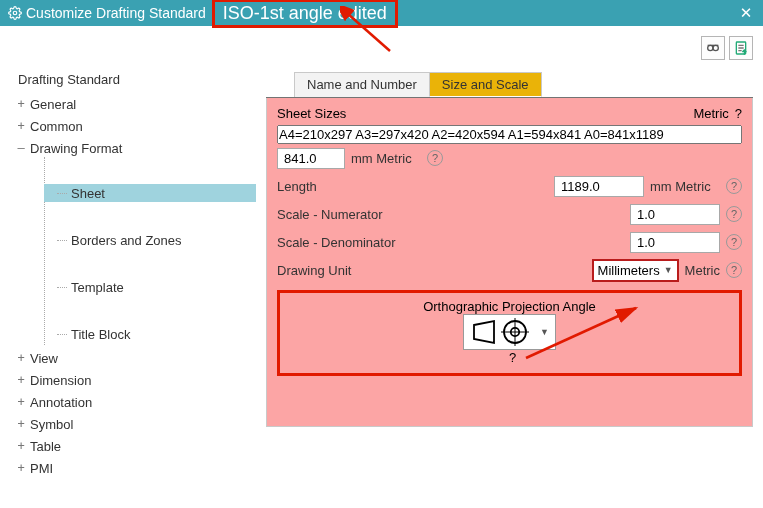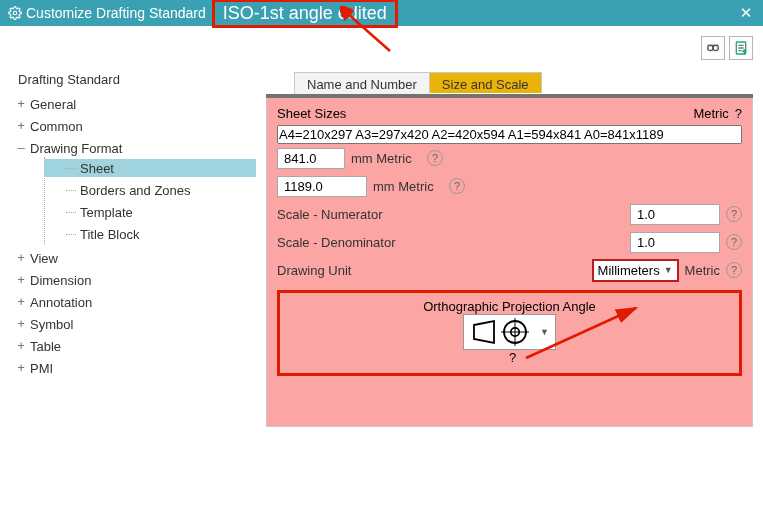--- a/index.html
+++ b/index.html
@@ -13,25 +13,25 @@
   .toolbar-right { position: absolute; right: 10px; top: 36px; display: flex; gap: 4px; }
   .toolbar-right .btn { display:flex; align-items:center; justify-content:center; width:24px; height:24px; border:1px solid #b5b5b5; background:#fdfdfd; cursor:pointer; }
   .left-panel { width: 256px; padding: 46px 0 0 14px; border-right: none; }
   .panel-title { color:#333; margin-bottom: 6px; padding-left: 4px; }
   .tree { list-style:none; font-size:13px; color:#333; }
   .tree li { padding: 2px 0 2px 0; position:relative; }
   .tree .row { display:flex; align-items:center; height:18px; cursor:default; }
   .tree .toggle { width:14px; text-align:center; color:#777; font-family:monospace; font-size:12px; }
   .tree .label { padding-left:2px; }
   .tree .sub { list-style:none; margin-left: 30px; border-left:1px dotted #aaa; }
-  .tree .sub li .row { padding-left:21px; margin-left:-1px; border-left:1px dotted transparent; }
+  .tree .sub li .row { padding-left:12px; margin-left:-1px; border-left:1px dotted transparent;margin-top:25px; }
   .tree .sub li .row .dot { width:10px; height:10px; border-bottom:1px dotted #aaa; margin-right:2px; margin-top:-8px; }
   .tree .sub li.selected .row { background:#9fd3de; }
   .right-panel { flex:1; padding: 46px 10px 0 10px; position:relative; }
-  .tabs { display:flex; border-bottom:4px solid #737373; height:26px;padding-left:28px; }
+  .tabs { display:flex; border-bottom:1px solid #737373; height:26px;padding-left:28px; }
   .tab { padding: 4px 12px 3px; border:1px solid #c9c9c9; border-bottom:none; background:#f3f3f3; margin-right:-1px; cursor:pointer; color:#333;}
   .tab.active { background:#eab308; border-bottom:1px solid #fff; position:relative; z-index:1; }
   .pane { border:1px solid #c9c9c9; border-top:none; padding:8px 10px 50px 10px; background:#fca5a5; }
   .field-row { display:flex; align-items:center; min-height:28px; padding:2px 0; gap:6px; }
   .field-row .flabel { flex:1; color:#333; }
   .field-row input.text { border:1px solid #a8a8a8; padding:2px 6px; font-size:13px; }
   .field-row .unit { color:#333; min-width:70px; }
   .field-row .help { width:16px;height:16px;border:1px solid #999;border-radius:50%; display:flex;align-items:center;justify-content:center;font-size:11px;color:#666; cursor:help;}
   .full-input { width:100%; }
   .sheet-sizes-row{display:flex;flex-direction:column;gap:4px;}
@@ -191,20 +191,21 @@
         <input class="text full-input" value="A4=210x297 A3=297x420 A2=420x594 A1=594x841 A0=841x1189" style="">
       </div>
 
       <div class="field-row">
         <input class="text" style="width: 68px;" value="841.0">
         <span class="unit">mm Metric</span>
         <span class="help">?</span>
       </div>
 
       <div class="field-row">
+        <span class="flabel">Length</span>
         <input class="text" style="width: 90px;" value="1189.0">
         <span class="unit">mm Metric</span>
         <span class="help">?</span>
       </div>
 
       <div class="field-row">
         <span class="flabel">Scale - Numerator</span>
         <input class="text" style="width: 90px;" value="1.0">
         <span class="help">?</span>
       </div>

